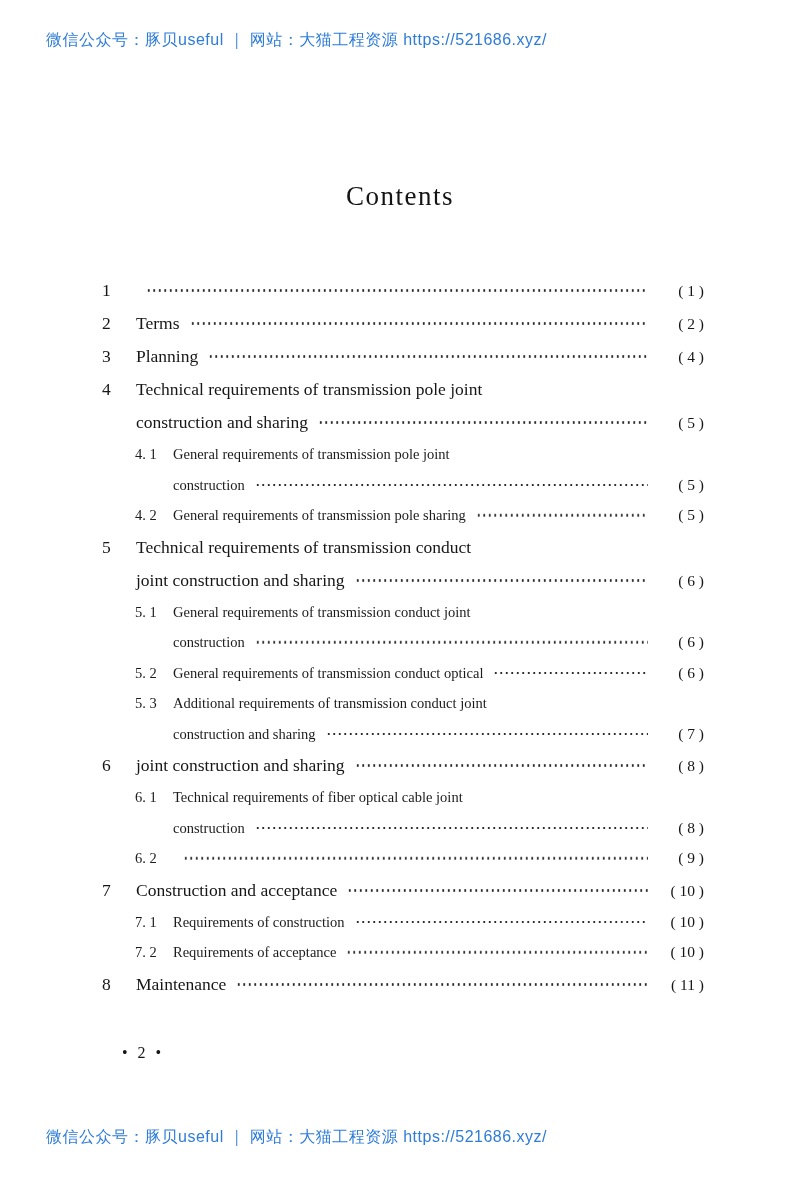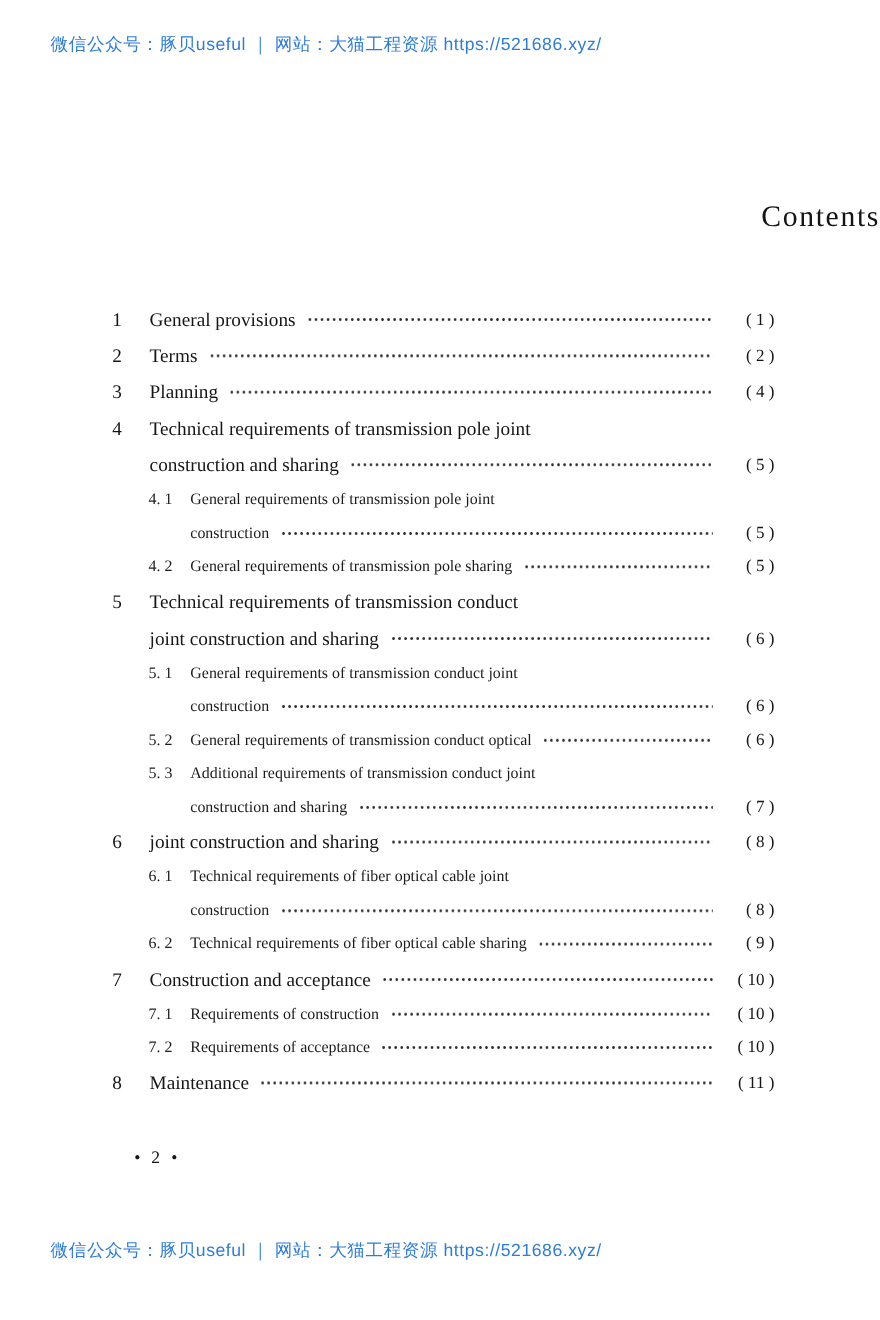--- a/index.html
+++ b/index.html
@@ -22,21 +22,21 @@
     letter-spacing: 0.5px;
     white-space: nowrap;
   }
   .wm-top { top: 30px; }
   .wm-bottom { top: 1127px; }
   .doc-title {
     position: absolute;
     top: 181px;
     left: 0;
     width: 100%;
-    text-align: right;
+    text-align: center;
     font-size: 27px;
     letter-spacing: 1.5px;
     color: #141414;
   }
   .toc {
     position: absolute;
     top: 274px;
     left: 102px;
     width: 602px;
   }
@@ -90,21 +90,20 @@
 
   <div class="watermark wm-top" style="color: rgb(46, 124, 217);">微信公众号：豚贝useful ｜ 网站：大猫工程资源 https://521686.xyz/</div>
 
   <div class="doc-title">Contents</div>
 
   <div class="toc">
       <div class="toc-entry lvl1">
         <span class="toc-num">1</span>
         <div class="toc-body">
           <div class="toc-line last">
-            <span class="toc-text">General provisions</span>
             <span class="leader"></span>
             <span class="toc-page">( 1 )</span>
           </div>
         </div>
       </div>
       <div class="toc-entry lvl1">
         <span class="toc-num">2</span>
         <div class="toc-body">
           <div class="toc-line last">
             <span class="toc-text">Terms</span>
@@ -216,21 +215,20 @@
             <span class="toc-text">construction</span>
             <span class="leader"></span>
             <span class="toc-page">( 8 )</span>
           </div>
         </div>
       </div>
       <div class="toc-entry lvl2">
         <span class="toc-num">6. 2</span>
         <div class="toc-body">
           <div class="toc-line last">
-            <span class="toc-text">Technical requirements of fiber optical cable sharing</span>
             <span class="leader"></span>
             <span class="toc-page">( 9 )</span>
           </div>
         </div>
       </div>
       <div class="toc-entry lvl1">
         <span class="toc-num">7</span>
         <div class="toc-body">
           <div class="toc-line last">
             <span class="toc-text">Construction and acceptance</span>

